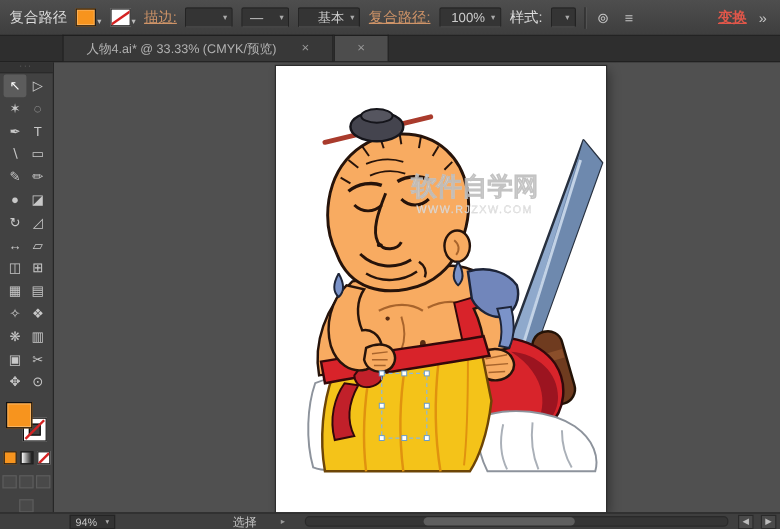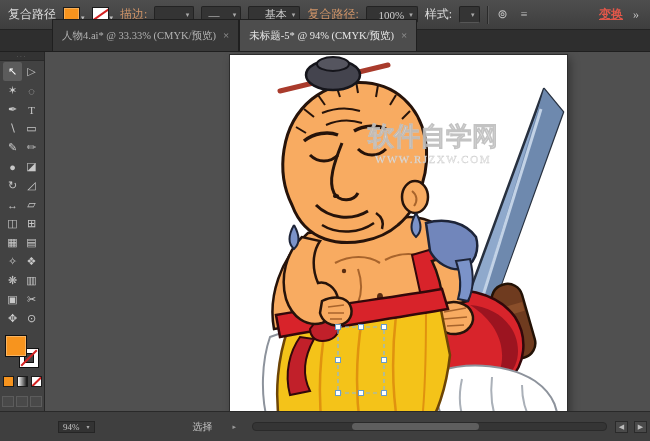--- a/index.html
+++ b/index.html
@@ -1,18 +1,18 @@
 <!DOCTYPE html>
 <html><head>
 <meta charset="utf-8">
 <style>
   *{margin:0;padding:0;box-sizing:border-box;}
   html,body{width:650px;height:441px;overflow:hidden;background:#333;}
   .window{position:relative;width:650px;height:441px;background:#3a3a3a;
-          font-family:Liberation Serif, serif;color:#d4d4d4;}
+          font-family:Liberation Sans, sans-serif;color:#d4d4d4;}
 
   
   .control-bar{position:absolute;top:0;left:0;width:100%;height:30px;
     background:linear-gradient(#4e4e4e,#3e3e3e);border-bottom:1px solid #232323;
     display:flex;align-items:center;gap:7px;padding:0 8px;font-size:12px;}
   .cb-label{color:#dcdcdc;white-space:nowrap;}
   .cb-link{text-decoration:underline;cursor:pointer;white-space:nowrap;}
   .link-warm{color:#cf9468;}
   .link-red{color:#e0574a;font-weight:bold;}
   .swatch-wrap{display:flex;align-items:flex-end;gap:1px;cursor:pointer;}
@@ -27,21 +27,21 @@
   .combo .arrow{font-size:7px;color:#aaa;margin-left:5px;}
   .combo.w-sm{min-width:40px;justify-content:space-between;}
   .combo.w-md{min-width:52px;justify-content:flex-end;}
   .cb-icon{font-size:12px;color:#c5c5c5;padding:1px 3px;cursor:pointer;}
   .cb-divider{width:1px;height:18px;background:#2a2a2a;box-shadow:1px 0 0 #575757;}
   .cb-spacer{flex:1;}
 
   
   .tab-bar{position:absolute;top:30px;left:0;width:100%;height:22px;background:#2e2e2e;
     display:flex;align-items:flex-end;padding-left:52px;border-bottom:1px solid #1f1f1f;}
-  .tab{display:flex;align-items:center;gap:7px;height:32px;padding:0 9px;font-size:10.5px;
+  .tab{display:flex;align-items:center;gap:21px;height:22px;padding:0 19px;font-size:10.5px;
     border:1px solid #1f1f1f;border-bottom:none;background:#383838;color:#b2b2b2;cursor:pointer;white-space:nowrap;}
   .tab.active{background:#4d4d4d;color:#e6e6e6;}
   .tab .close{font-size:11px;color:#9a9a9a;cursor:pointer;line-height:1;}
 
   
   .main{position:absolute;top:52px;left:0;width:100%;height:375px;display:flex;}
   .toolbar{width:45px;background:#424242;border-right:1px solid #272727;
     display:flex;flex-direction:column;align-items:center;}
   .toolbar-header{width:100%;height:9px;background:#333;border-bottom:1px solid #2a2a2a;
     color:#808080;font-size:6px;text-align:center;line-height:8px;letter-spacing:2px;}
@@ -57,26 +57,26 @@
   .mini-swatches{display:flex;gap:3px;margin-top:8px;}
   .mini{width:11px;height:11px;border:1px solid #1c1c1c;cursor:pointer;position:relative;overflow:hidden;}
   .mini.color{background:#f7941e;}
   .mini.gradient{background:linear-gradient(90deg,#fff,#111);}
   .mini.none{background:#fff;}
   .mini.none::after{content:"";position:absolute;left:-2px;right:-2px;top:42%;height:2px;background:#d42222;transform:rotate(-45deg);}
   .draw-modes{display:flex;gap:2px;margin-top:9px;}
   .mode-btn{width:12px;height:11px;border:1px solid #5c5c5c;background:#494949;cursor:pointer;}
 
   .canvas{flex:1;position:relative;background:#505050;overflow:hidden;}
-  .artboard{position:absolute;left:185px;top:3px;width:337px;height:372px;background:#fff;
+  .artboard{position:absolute;left:185px;top:3px;width:275px;height:372px;background:#fff;
     box-shadow:0 0 0 1px #2d2d2d,3px 3px 9px rgba(0,0,0,.38);}
   .artboard svg{display:block;width:100%;height:100%;}
 
   
-  .status-bar{position:absolute;left:0;bottom:0;width:100%;height:30px;background:#3f3f3f;
+  .status-bar{position:absolute;left:0;bottom:0;width:100%;height:14px;background:#3f3f3f;
     border-top:1px solid #292929;display:flex;align-items:center;gap:6px;padding:0 3px 0 58px;
     font-size:10px;color:#c4c4c4;}
   .zoom-combo{display:flex;align-items:center;gap:7px;background:#333;border:1px solid #252525;
     height:12px;padding:0 4px;font-size:9px;cursor:pointer;}
   .zoom-combo .arrow{font-size:6px;color:#aaa;}
   .status-mode{margin-left:92px;display:flex;gap:20px;align-items:center;white-space:nowrap;}
   .status-mode .arrow{font-size:7px;color:#9a9a9a;}
   .h-scroll{flex:1;height:9px;background:#353535;border:1px solid #2a2a2a;border-radius:4px;position:relative;margin:0 2px 0 10px;cursor:pointer;}
   .h-thumb{position:absolute;left:28%;width:36%;top:0;bottom:0;background:#5e5e5e;border-radius:4px;}
   .scroll-btn{width:13px;height:12px;background:#4a4a4a;border:1px solid #2a2a2a;color:#bbb;
@@ -141,21 +141,20 @@
     <a class="cb-link link-red">变换</a>
     <span class="cb-icon">»</span>
   </div>
 
   <div class="tab-bar">
     <div class="tab">
       <span>人物4.ai* @ 33.33% (CMYK/预览)</span>
       <span class="close">×</span>
     </div>
     <div class="tab active">
-      <span>未标题-5* @ 94% (CMYK/预览)</span>
       <span class="close">×</span>
     </div>
   </div>
 
   <div class="main">
 
     <div class="toolbar">
       <div class="toolbar-header">∙∙∙</div>
       <div class="tool-grid">
         <span class="tool active">↖</span>

